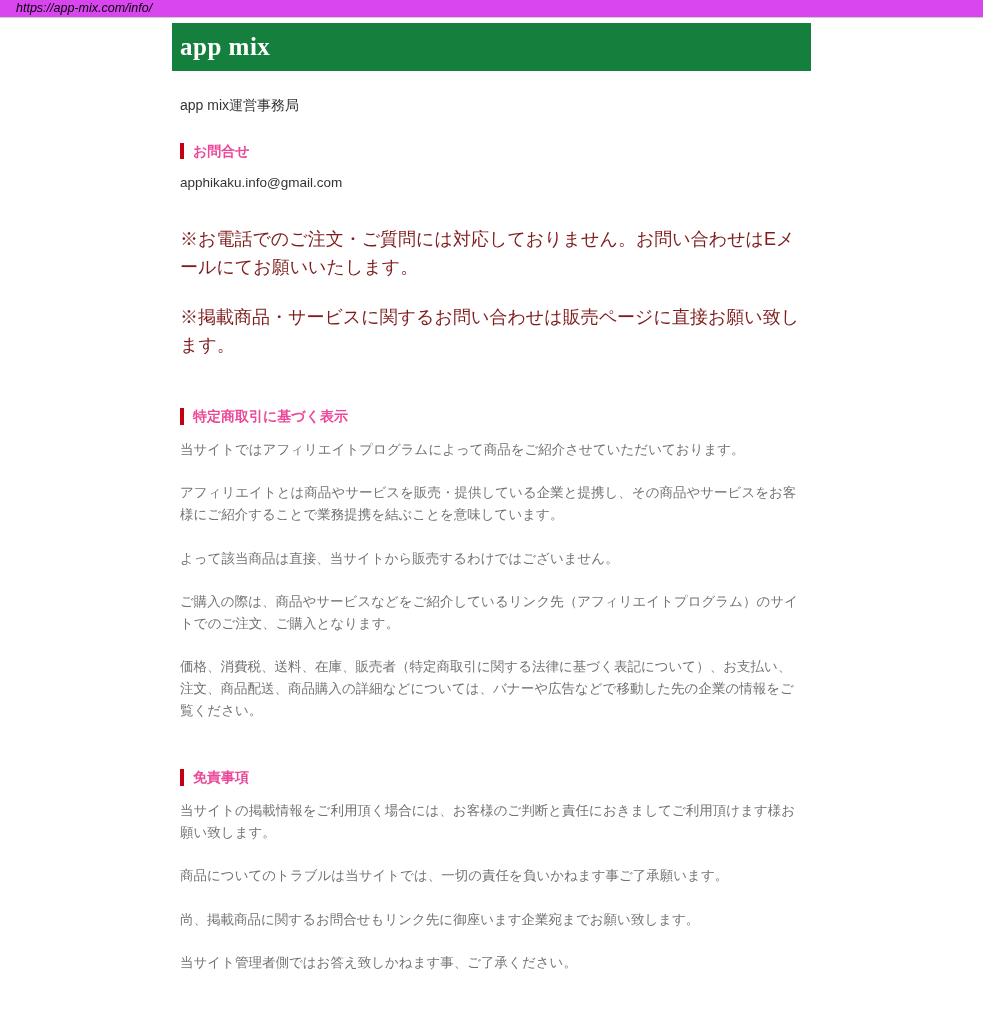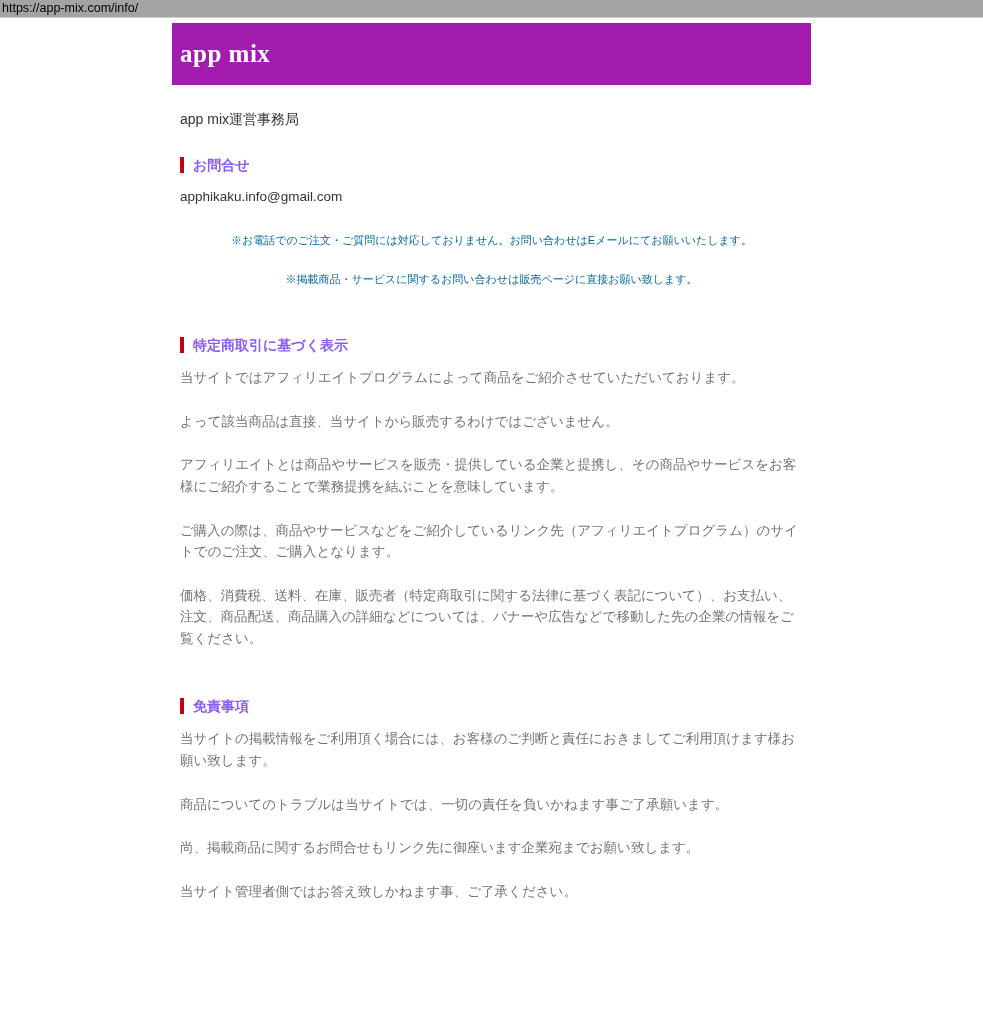--- a/index.html
+++ b/index.html
@@ -12,42 +12,43 @@
     height: 1013px;
     font-family: "Liberation Sans", sans-serif;
     color: #333333;
     overflow: hidden;
   }
   .urlbar {
     height: 17px;
     line-height: 17px;
     font-size: 12.5px;
     color: #000000;
-    padding-left: 2px;
+    padding-left: 16px;
     border-bottom: 1px solid #cfcfcf;
-    background: #a3a3a3;
+    background: #d946ef;
     white-space: nowrap;
     overflow: hidden;
     font-family: "Liberation Sans", sans-serif;
+    font-style: italic;
   }
   .page {
     width: 983px;
     height: 996px;
     position: relative;
   }
   .site {
     position: absolute;
     left: 172px;
     top: 5px;
     width: 639px;
     background: #ffffff;
   }
   .site-header {
-    background: #a21caf;
-    height: 62px;
+    background: #15803d;
+    height: 48px;
     display: flex;
     align-items: center;
     padding-left: 0;
   }
   .site-title {
     color: #ffffff;
     font-family: "Liberation Serif", serif;
     font-weight: bold;
     font-size: 25px;
     letter-spacing: 0.5px;
@@ -58,46 +59,45 @@
     font-size: 13.5px;
     line-height: 1.55;
   }
   .lead {
     margin: 24px 0 0 0;
     font-size: 14px;
     color: #333333;
   }
   h2.sec {
     font-size: 14px;
-    color: #8b5cf6;
+    color: #ec4899;
     font-weight: bold;
     margin: 26px 0 14px 0;
     padding-left: 9px;
     border-left: 4px solid #c20012;
     line-height: 1.2;
   }
   h2.sec.gap {
     margin-top: 48px;
   }
   p.para {
     margin: 0 0 22px 0;
     font-size: 13.5px;
     color: #737373;
     line-height: 1.6;
   }
   p.email {
-    margin: 0 0 24px 0;
+    margin: 0 0 32px 0;
     font-size: 13.5px;
     color: #333333;
   }
   p.note {
     margin: 0 0 22px 0;
-    font-size: 11px;
-    color: #0369a1;
-    text-align: center;
+    font-size: 18px;
+    color: #7f1d1d;
   }
   .spacer {
     height: 24px;
   }
 </style>
 </head>
 <body>
 
 <div class="urlbar">https://app-mix.com/info/</div>
 
@@ -112,22 +112,22 @@
 
       <p class="lead">app mix運営事務局</p>
 
       <h2 class="sec">お問合せ</h2>
       <p class="email">apphikaku.info@gmail.com</p>
       <p class="note">※お電話でのご注文・ご質問には対応しておりません。お問い合わせはEメールにてお願いいたします。</p>
       <p class="note">※掲載商品・サービスに関するお問い合わせは販売ページに直接お願い致します。</p>
 
       <h2 class="sec gap">特定商取引に基づく表示</h2>
       <p class="para">当サイトではアフィリエイトプログラムによって商品をご紹介させていただいております。</p>
+      <p class="para">アフィリエイトとは商品やサービスを販売・提供している企業と提携し、その商品やサービスをお客様にご紹介することで業務提携を結ぶことを意味しています。</p>
       <p class="para">よって該当商品は直接、当サイトから販売するわけではございません。</p>
-      <p class="para">アフィリエイトとは商品やサービスを販売・提供している企業と提携し、その商品やサービスをお客様にご紹介することで業務提携を結ぶことを意味しています。</p>
       <p class="para">ご購入の際は、商品やサービスなどをご紹介しているリンク先（アフィリエイトプログラム）のサイトでのご注文、ご購入となります。</p>
       <p class="para">価格、消費税、送料、在庫、販売者（特定商取引に関する法律に基づく表記について）、お支払い、注文、商品配送、商品購入の詳細などについては、バナーや広告などで移動した先の企業の情報をご覧ください。</p>
 
       <h2 class="sec gap">免責事項</h2>
       <p class="para">当サイトの掲載情報をご利用頂く場合には、お客様のご判断と責任におきましてご利用頂けます様お願い致します。</p>
       <p class="para">商品についてのトラブルは当サイトでは、一切の責任を負いかねます事ご了承願います。</p>
       <p class="para">尚、掲載商品に関するお問合せもリンク先に御座います企業宛までお願い致します。</p>
       <p class="para">当サイト管理者側ではお答え致しかねます事、ご了承ください。</p>
 
       <div class="spacer"></div>

